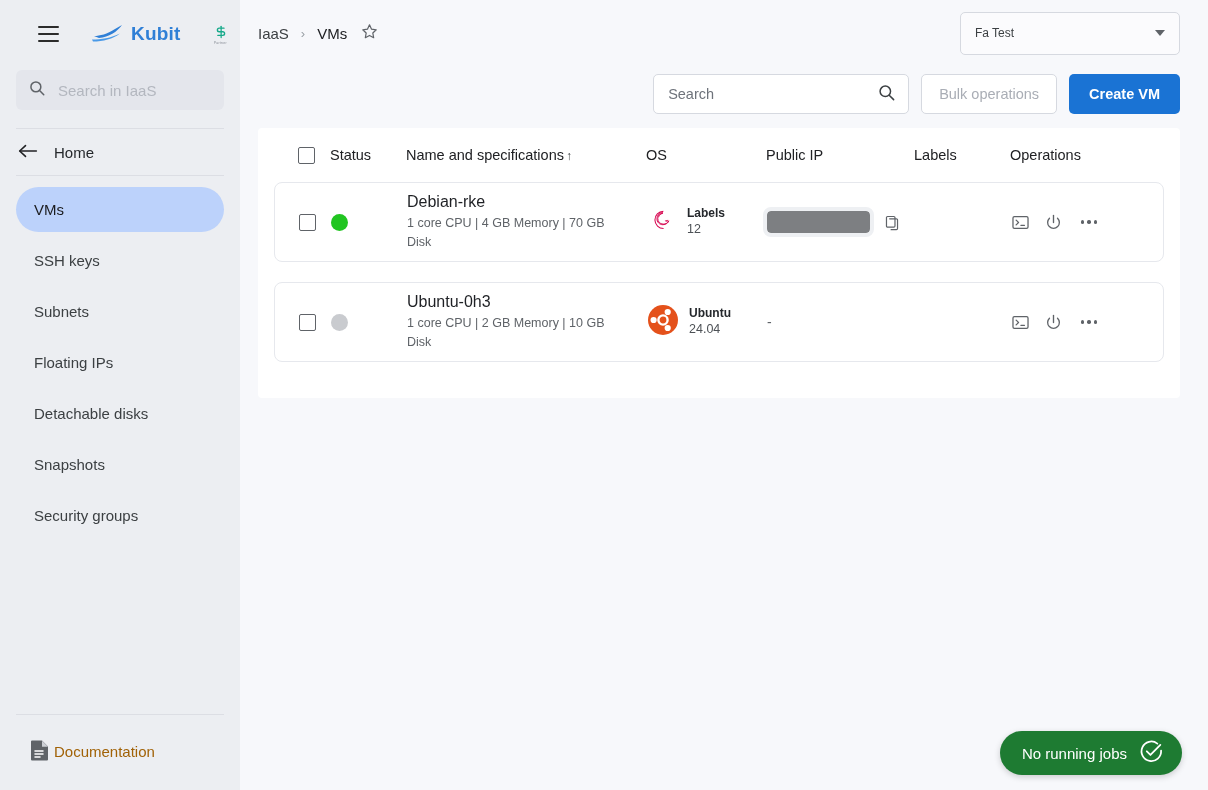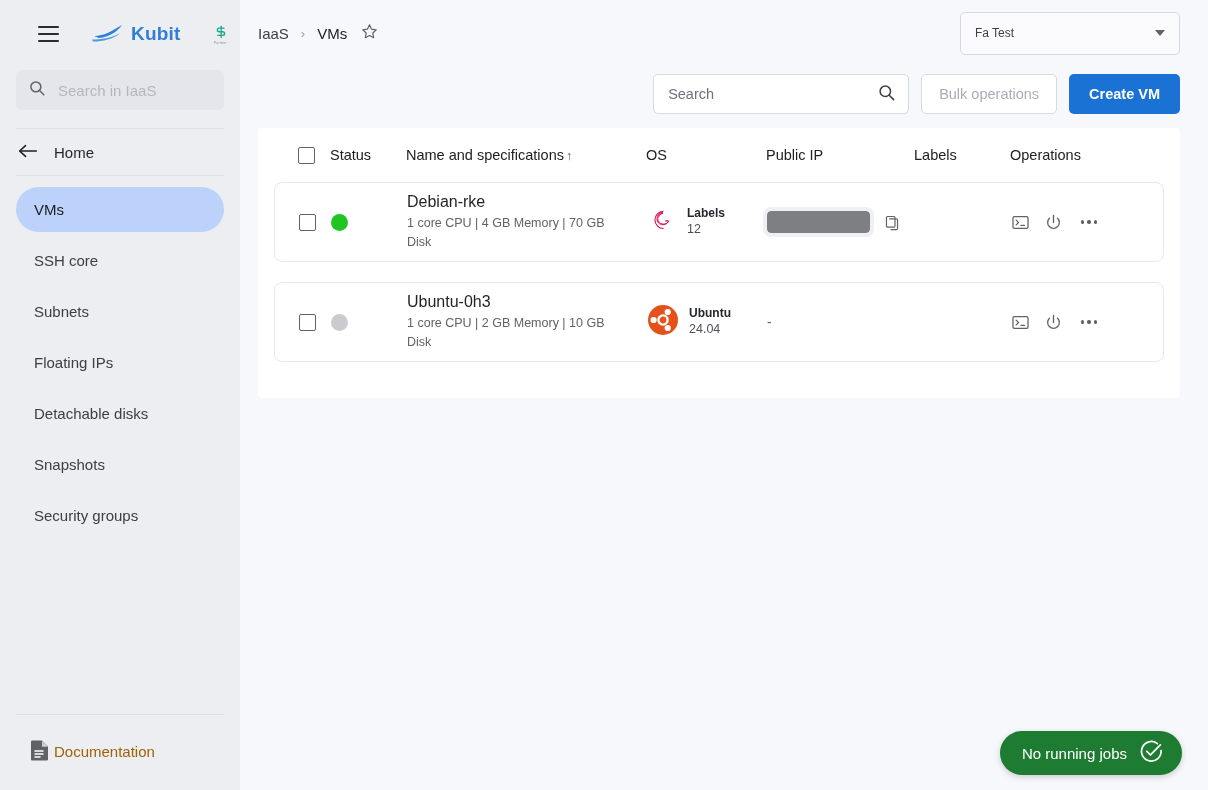--- a/index.html
+++ b/index.html
@@ -412,21 +412,21 @@
       <span>Home</span>
     </div>
 
     <div class="sb-divider2"></div>
 
     <nav class="nav">
       <div class="nav-item active">
         <span>VMs</span>
       </div>
       <div class="nav-item">
-        <span>SSH core</span>
+        <span>SSH keys</span>
       </div>
       <div class="nav-item">
         <span>Subnets</span>
       </div>
       <div class="nav-item">
         <span>Floating IPs</span>
       </div>
       <div class="nav-item">
         <span>Detachable disks</span>
       </div>

